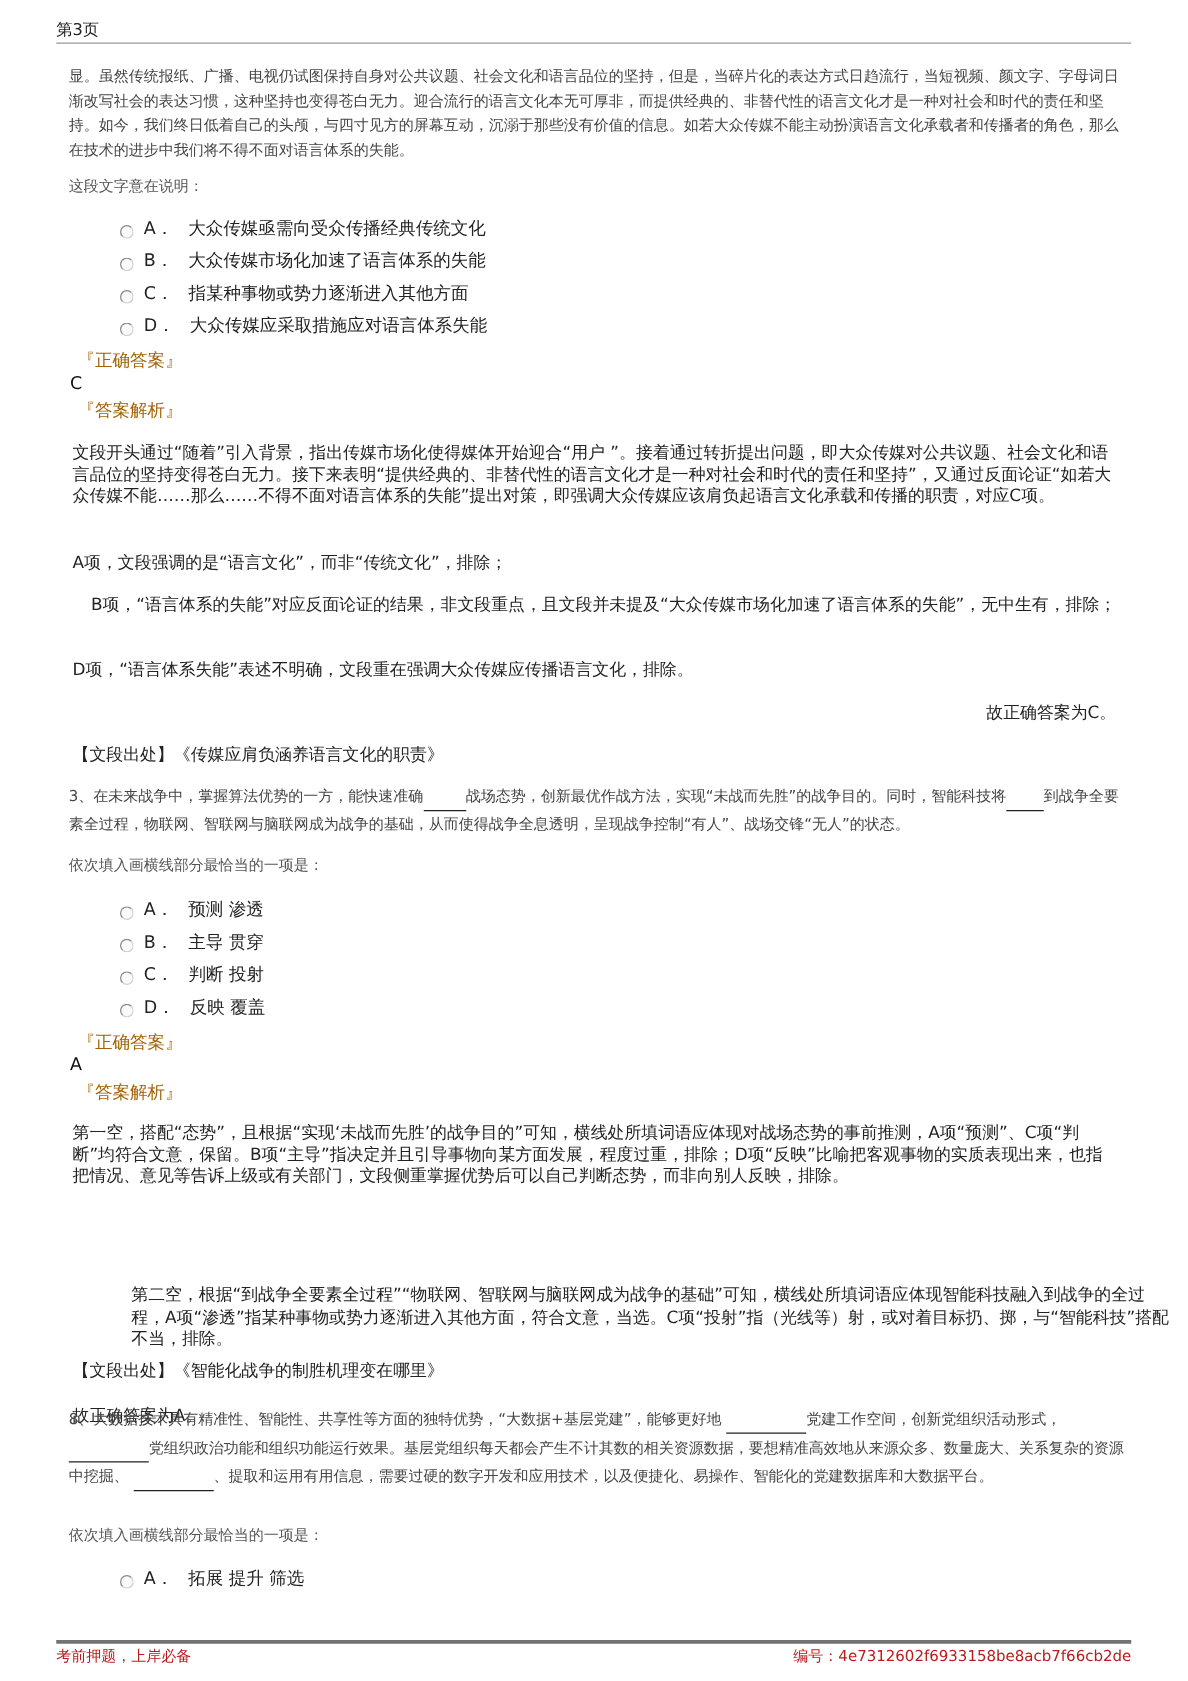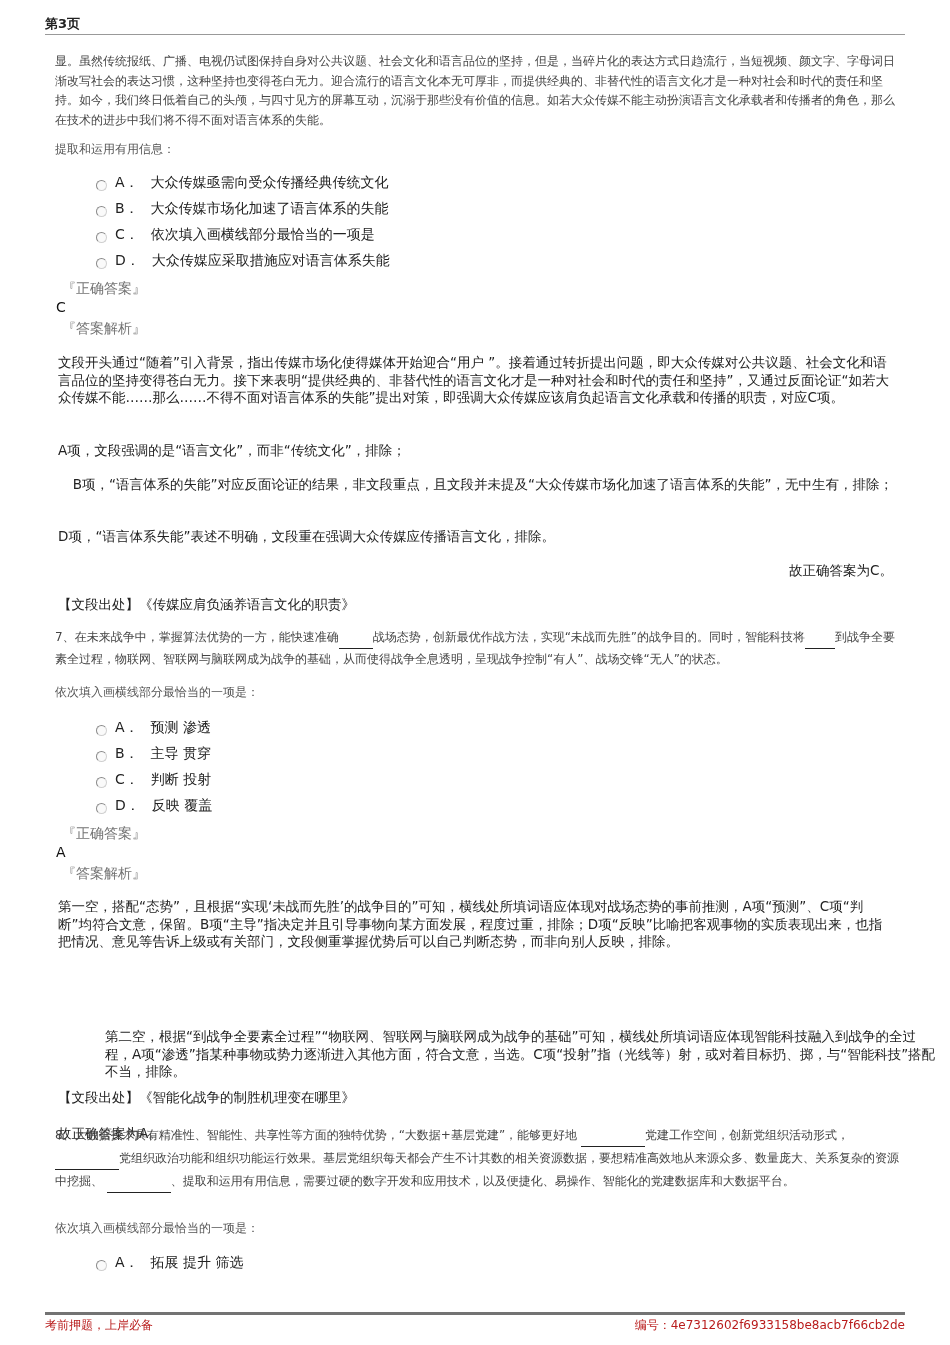--- a/index.html
+++ b/index.html
@@ -3,21 +3,21 @@
 <meta charset="utf-8">
 <style>
   html, body { margin: 0; padding: 0; background: #ffffff; }
   body {
     width: 950px; height: 1345px; position: relative; overflow: hidden;
     font-family: "DejaVu Sans", sans-serif; color: #333333;
   }
   .header {
     position: absolute; left: 45px; top: 12px; width: 860px; height: 22px;
     border-bottom: 1px solid #999999;
-    font-size: 13px; color: #222222; font-weight: bold;
+    font-size: 13px; color: #222222;
   }
   .header .left { position: absolute; left: 0; top: 3px; }
   .header .right { position: absolute; right: 0; top: 3px; }
   .footer {
     position: absolute; left: 45px; top: 1312px; width: 860px;
     border-top: 3px solid #737373; font-size: 12px; color: #b91c1c;
   }
   .footer .left { position: absolute; left: 0; top: 2px; }
   .footer .right { position: absolute; right: 0; top: 2px; }
 
@@ -29,72 +29,72 @@
   .opt {
     position: absolute; left: 96px; font-size: 14px; color: #222222;
     display: flex; align-items: center;
   }
   .opt .radio {
     width: 9px; height: 9px; border-radius: 50%;
     border: 1px solid #8a8a8a; border-right-color: #d0d0d0; border-bottom-color: #d0d0d0;
     background: #fafafa; margin-right: 8px; margin-top: 4px;
   }
   .opt .letter { margin-right: 12px; }
-  .label-line { position: absolute; left: 62px; font-size: 14px; color: #737373; }
+  .label-line { position: absolute; left: 62px; font-size: 14px; color: #a16207; }
   .answer-letter { position: absolute; left: 56px; font-size: 14px; color: #111111; }
   .ana {
     position: absolute; left: 58px; width: 835px;
     font-size: 13.5px; line-height: 17.5px; color: #222222;
   }
   .blank { display: inline-block; border-bottom: 1px solid #222; }
 </style>
 </head>
 <body>
 
 <div class="header">
   <span class="left">第3页</span>
 </div>
 
 <div class="para" style="top:52px;">显。虽然传统报纸、广播、电视仍试图保持自身对公共议题、社会文化和语言品位的坚持，但是，当碎片化的表达方式日趋流行，当短视频、颜文字、字母词日渐改写社会的表达习惯，这种坚持也变得苍白无力。迎合流行的语言文化本无可厚非，而提供经典的、非替代性的语言文化才是一种对社会和时代的责任和坚持。如今，我们终日低着自己的头颅，与四寸见方的屏幕互动，沉溺于那些没有价值的信息。如若大众传媒不能主动扮演语言文化承载者和传播者的角色，那么在技术的进步中我们将不得不面对语言体系的失能。</div>
-<div class="prompt" style="top:141px;">提取和运用有用信息：</div>
+<div class="prompt" style="top:141px;">这段文字意在说明：</div>
 
 <div class="opt" style="top:174px;">
   <span class="radio"></span>
   <span class="letter">A．</span>
   <span>大众传媒亟需向受众传播经典传统文化</span>
 </div>
 <div class="opt" style="top:200px;">
   <span class="radio"></span>
   <span class="letter">B．</span>
   <span>大众传媒市场化加速了语言体系的失能</span>
 </div>
 <div class="opt" style="top:226px;">
   <span class="radio"></span>
   <span class="letter">C．</span>
-  <span>依次填入画横线部分最恰当的一项是</span>
+  <span>指某种事物或势力逐渐进入其他方面</span>
 </div>
 <div class="opt" style="top:252px;">
   <span class="radio"></span>
   <span class="letter">D．</span>
   <span>大众传媒应采取措施应对语言体系失能</span>
 </div>
 
 <div class="label-line" style="top:280px;">『正确答案』</div>
 <div class="answer-letter" style="top:299px;">C</div>
 <div class="label-line" style="top:320px;">『答案解析』</div>
 
 <div class="ana" style="top:354px;">文段开头通过“随着”引入背景，指出传媒市场化使得媒体开始迎合“用户 ”。接着通过转折提出问题，即大众传媒对公共议题、社会文化和语言品位的坚持变得苍白无力。接下来表明“提供经典的、非替代性的语言文化才是一种对社会和时代的责任和坚持”，又通过反面论证“如若大众传媒不能……那么……不得不面对语言体系的失能”提出对策，即强调大众传媒应该肩负起语言文化承载和传播的职责，对应C项。</div>
 <div class="ana" style="top:442px;">A项，文段强调的是“语言文化”，而非“传统文化”，排除；</div>
 <div class="ana" style="top:476px;text-align:right;">B项，“语言体系的失能”对应反面论证的结果，非文段重点，且文段并未提及“大众传媒市场化加速了语言体系的失能”，无中生有，排除；</div>
 <div class="ana" style="top:528px;">D项，“语言体系失能”表述不明确，文段重在强调大众传媒应传播语言文化，排除。</div>
 <div class="ana" style="top:562px;text-align:right;">故正确答案为C。</div>
 <div class="ana" style="top:596px;">【文段出处】《传媒应肩负涵养语言文化的职责》</div>
 
 <div class="para" style="top:627px; line-height:21px; width:845px;">
-  <span>7、在未来战争中，掌握算法优势的一方，能快速准确</span><span class="blank" style="width:34px;">&nbsp;</span><span>战场态势，创新最优作战方法，实现“未战而先胜”的战争目的。同时，智能科技将</span><span class="blank" style="width:30px;">&nbsp;</span><span>到战争全要素全过程，物联网、智联网与脑联网成为战争的基础，从而使得战争全息透明，呈现战争控制“有人”、战场交锋“无人”的状态。</span>
+  <span>3、在未来战争中，掌握算法优势的一方，能快速准确</span><span class="blank" style="width:34px;">&nbsp;</span><span>战场态势，创新最优作战方法，实现“未战而先胜”的战争目的。同时，智能科技将</span><span class="blank" style="width:30px;">&nbsp;</span><span>到战争全要素全过程，物联网、智联网与脑联网成为战争的基础，从而使得战争全息透明，呈现战争控制“有人”、战场交锋“无人”的状态。</span>
 </div>
 <div class="prompt" style="top:684px;">依次填入画横线部分最恰当的一项是：</div>
 
 <div class="opt" style="top:719px;">
   <span class="radio"></span>
   <span class="letter">A．</span>
   <span>预测 渗透</span>
 </div>
 <div class="opt" style="top:745px;">
   <span class="radio"></span>

